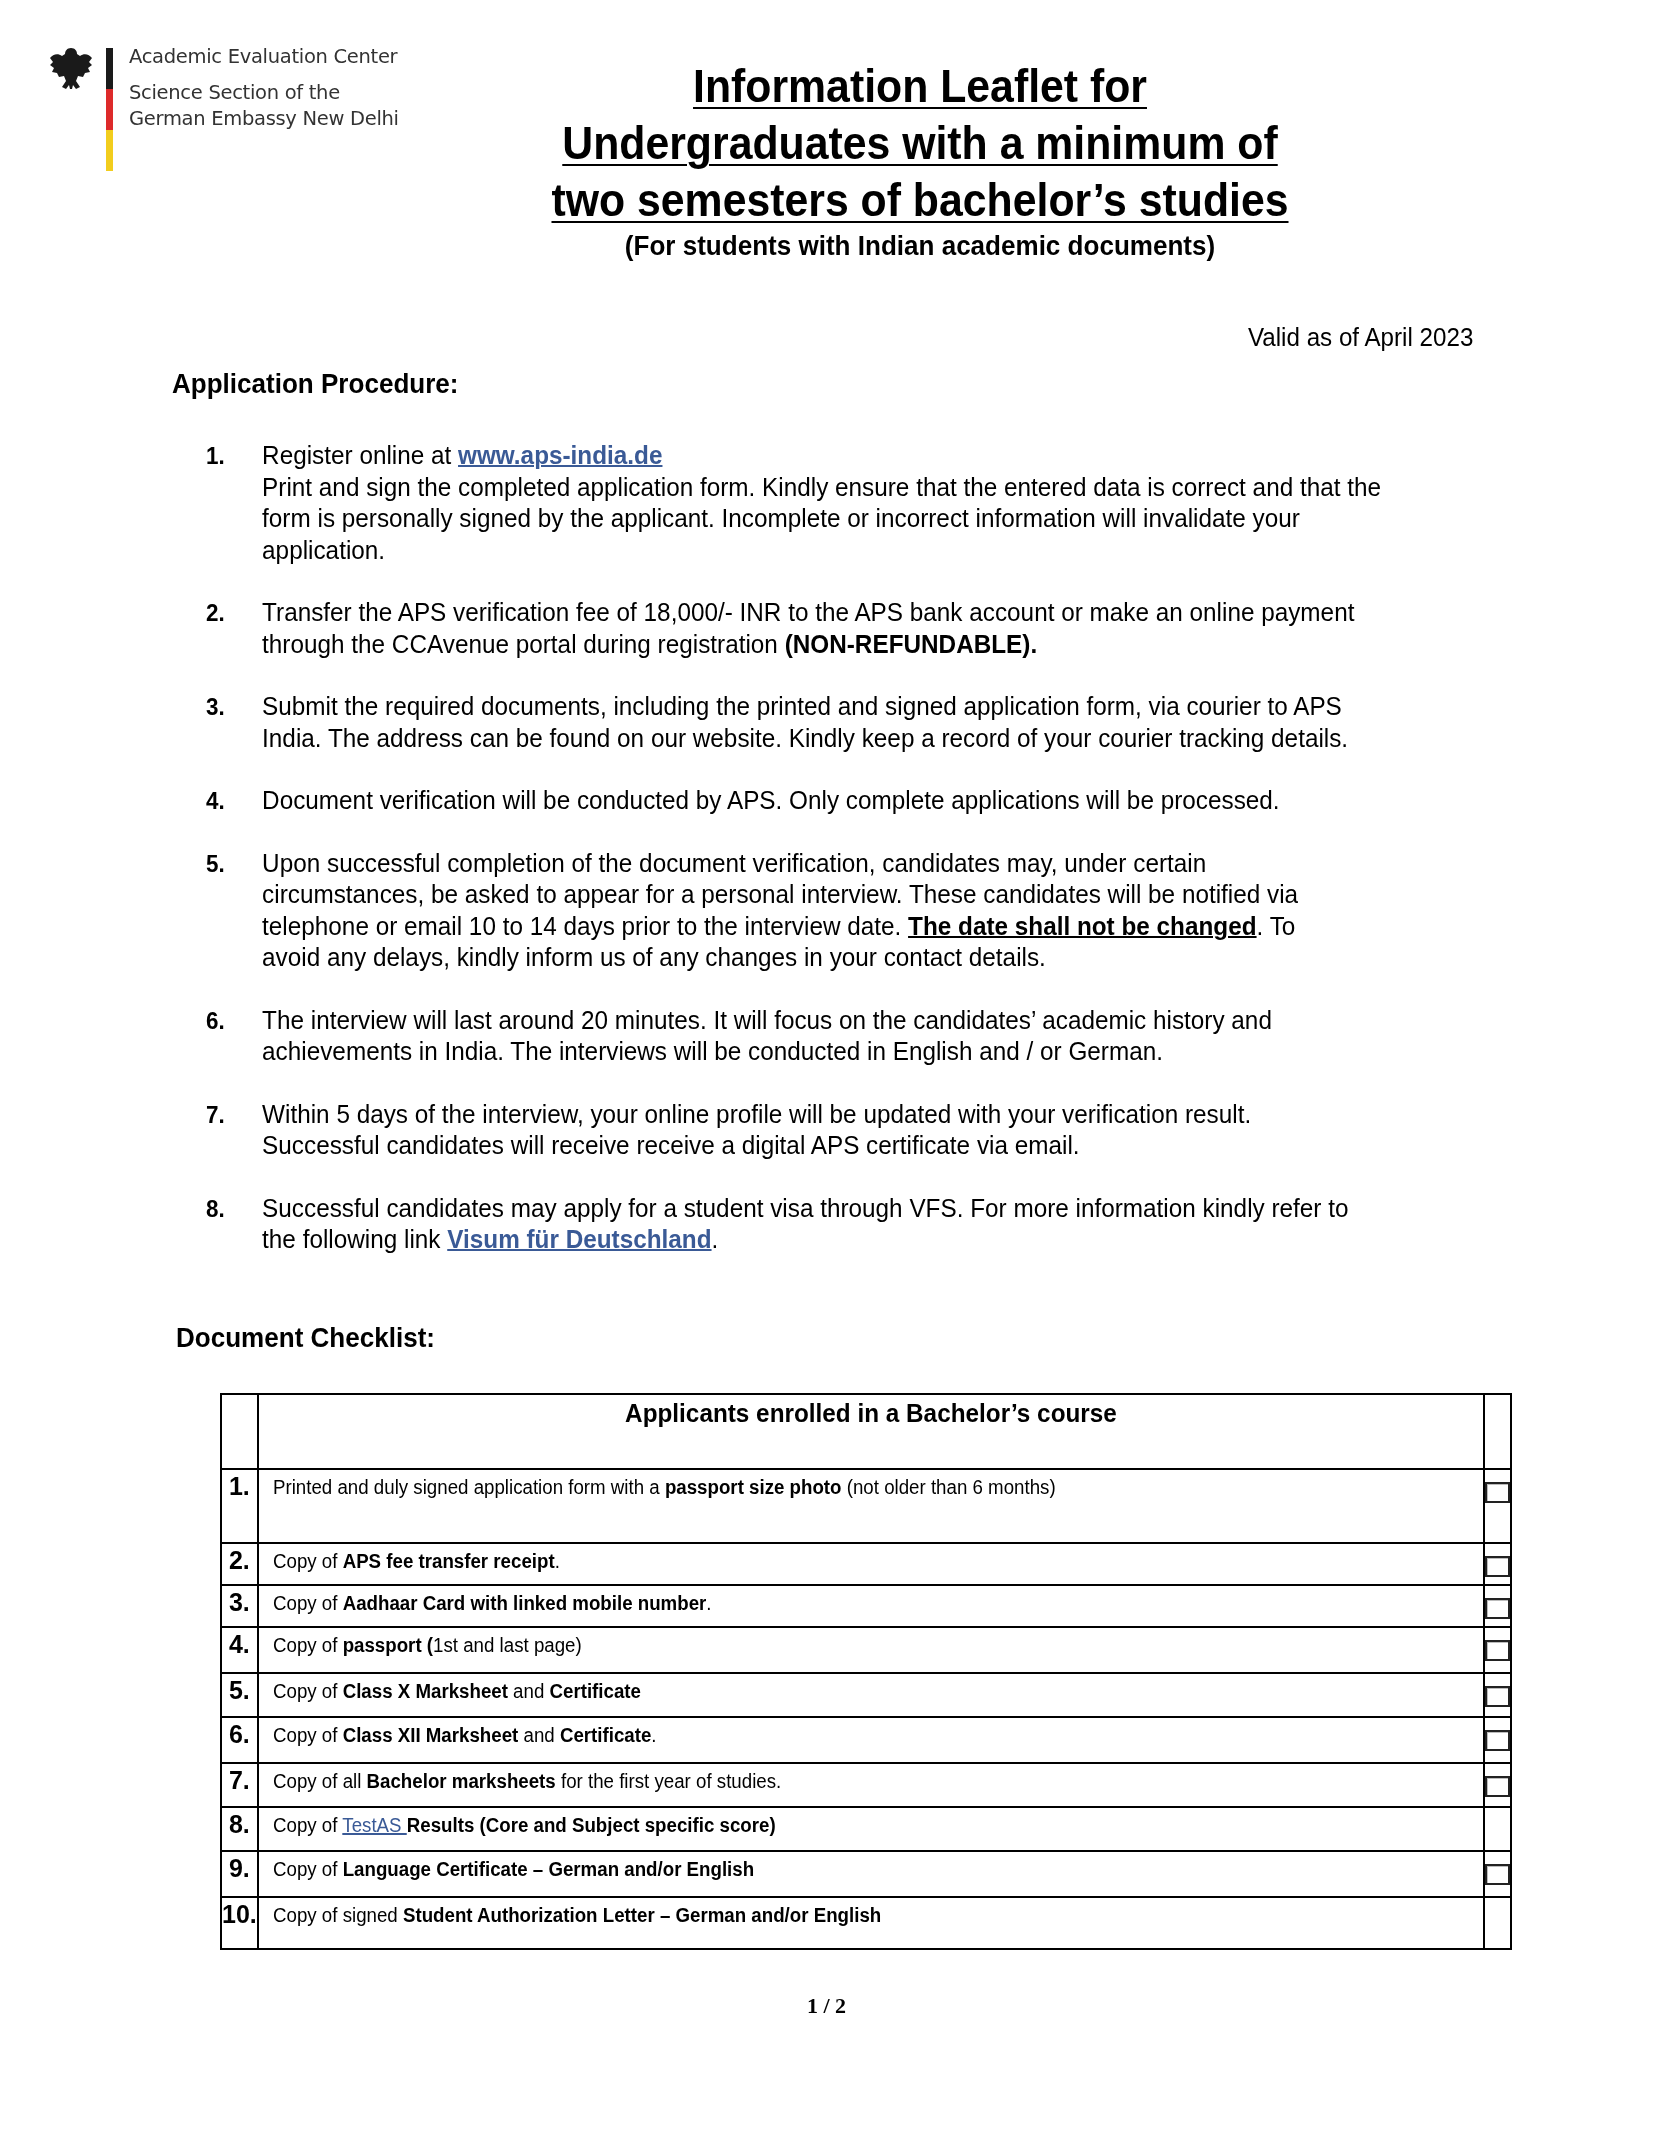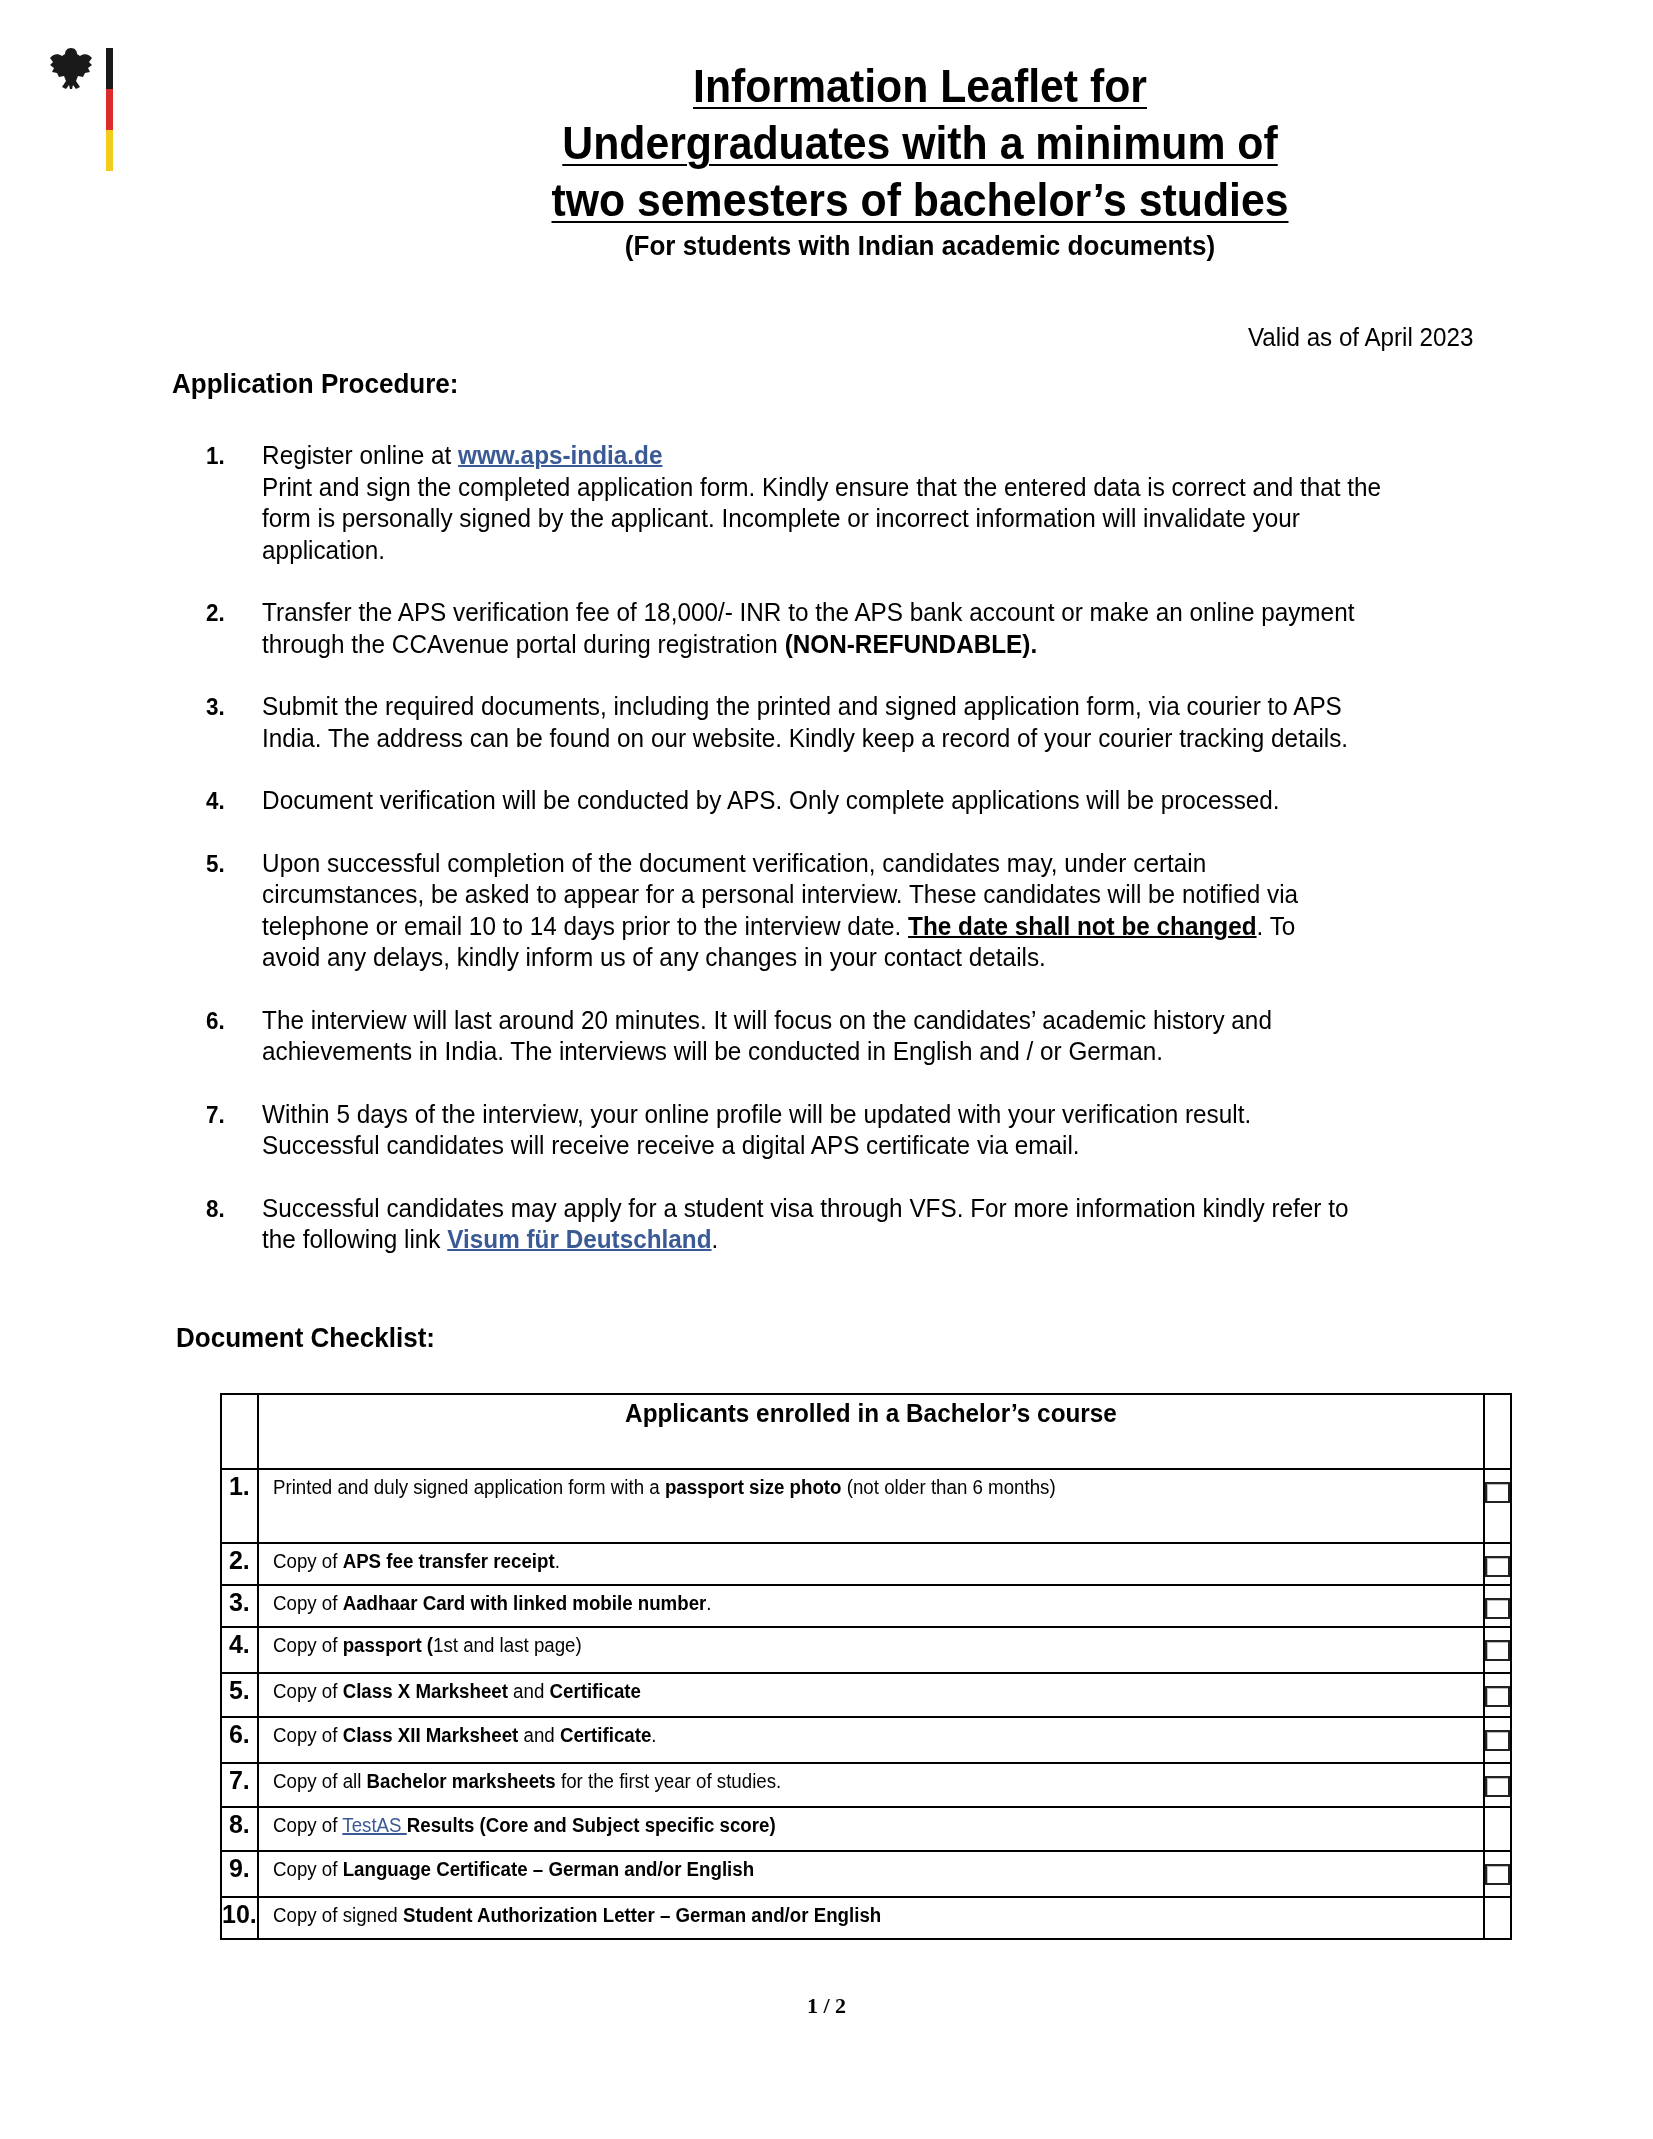--- a/index.html
+++ b/index.html
@@ -42,20 +42,25 @@
 <body>
 
 <div class="logo">
   <svg class="eagle" viewBox="0 0 50 50">
     <path d="M25 4 c-4 0-6 3-6 6 l-3 2 c-4-3-9-2-12 2 l3 4 -3 3 4 3 -2 4 5 1 2 4 5-1 2 5 -4 6 4 2 3-4 1 4 2 0 1-4 3 4 4-2-4-6 2-5 5 1 2-4 5-1-2-4 4-3-3-3 3-4 c-3-4-8-5-12-2 l-3-2 c0-3-2-6-6-6z" fill="#1a1a1a"></path>
   </svg>
   <div class="flag-bar">
     <div style="background:#1a1a1a"></div>
     <div style="background:#dd2a2a"></div>
     <div style="background:#f2cd1d"></div>
+  </div>
+  <div class="logo-text">
+    <div class="l1">Academic Evaluation Center</div>
+    <div>Science Section of the</div>
+    <div>German Embassy New Delhi</div>
   </div>
 </div>
 
 <div class="title-block">
   <div class="title">Information Leaflet for </div>
   <div class="title">Undergraduates with a minimum of</div>
   <div class="title">two semesters of bachelor’s studies</div>
   <div class="subtitle">(For students with Indian academic documents)</div>
 </div>
 
@@ -150,21 +155,21 @@
       <tr style="height: 44px;">
         <td class="col-num">8.</td>
         <td class="cell-text"><span class="wrap"><span>Copy of </span><a class="link" style="font-weight: normal;">TestAS </a><span class="b">Results (Core and Subject specific score)</span></span></td>
         <td class="col-check"></td>
       </tr>
       <tr style="height: 46px;">
         <td class="col-num">9.</td>
         <td class="cell-text"><span class="wrap"><span>Copy of </span><span class="b">Language Certificate – German and/or English</span></span></td>
         <td class="col-check"><span class="cb"></span></td>
       </tr>
-      <tr style="height: 42px;">
+      <tr style="height: 52px;">
         <td class="col-num">10.</td>
         <td class="cell-text"><span class="wrap"><span>Copy of signed </span><span class="b">Student Authorization Letter – German and/or English</span></span></td>
         <td class="col-check"></td>
       </tr>
     </tbody>
 </table>
 
 <div class="page-num">1 / 2</div>
 
 </body></html>

